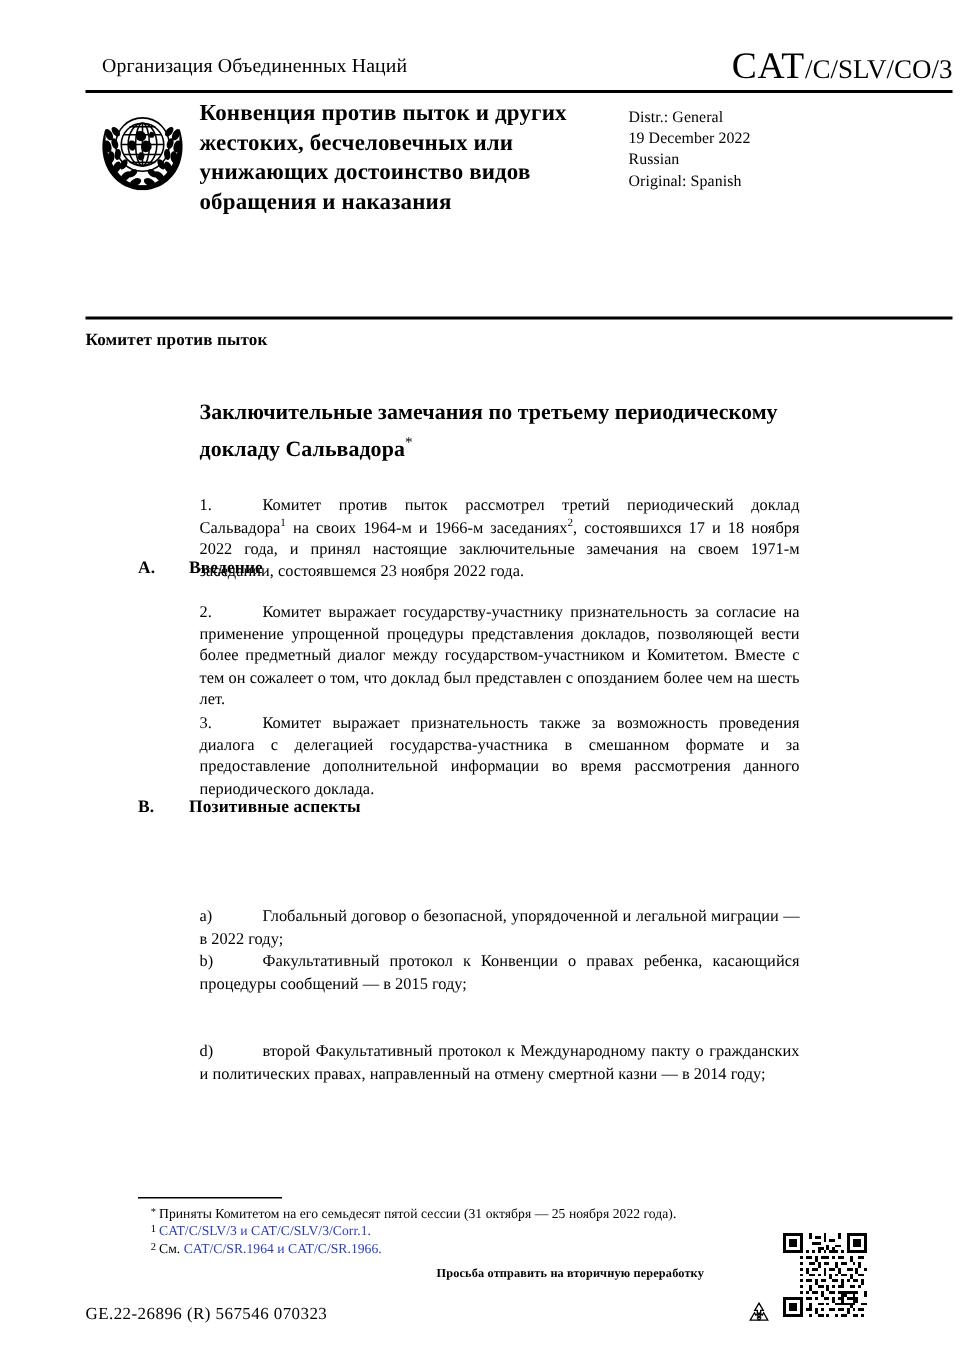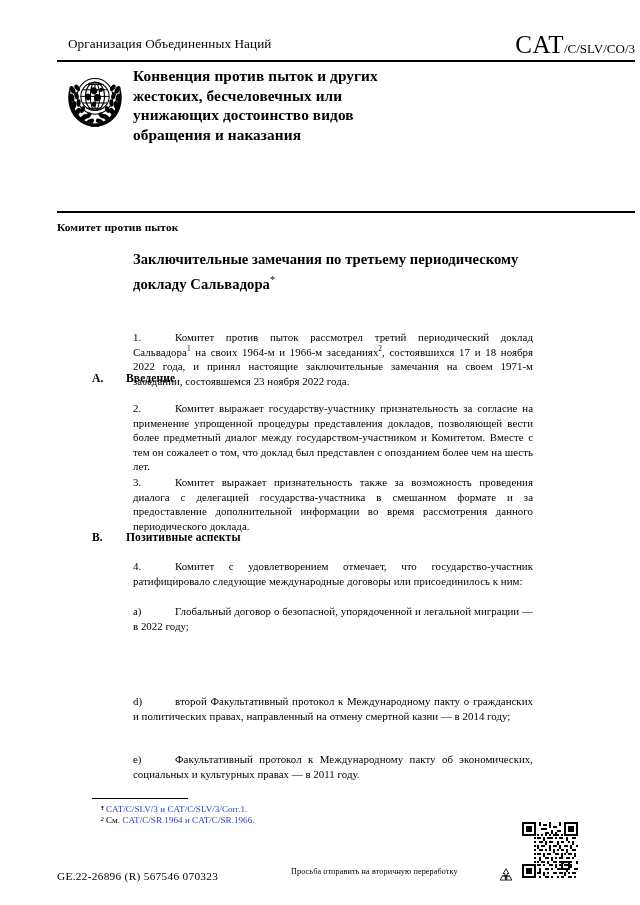--- a/index.html
+++ b/index.html
@@ -44,21 +44,21 @@
     right: 0;
     top: -5px;
     text-align: right;
     white-space: nowrap;
   }
   .cat-symbol .cat-main {
     font-size: 25px;
     letter-spacing: 0.5px;
   }
   .cat-symbol .cat-sub {
-    font-size: 13px;
+    font-size: 18px;
     letter-spacing: 0px;
   }
 
   .rule-top {
     position: absolute;
     left: 57px;
     top: 60px;
     width: 578px;
     height: 0;
     border-top: 2.1px solid #000;
@@ -107,21 +107,21 @@
     left: 57px;
     top: 221px;
     font-size: 11.4px;
     font-weight: bold;
     letter-spacing: 0.1px;
   }
 
   .doc-title {
     position: absolute;
     left: 133px;
-    top: 250px;
+    top: 266px;
     width: 400px;
     font-size: 14.6px;
     font-weight: bold;
     line-height: 19.8px;
     letter-spacing: 0.05px;
   }
   .doc-title .star {
     font-size: 10px;
     vertical-align: super;
     font-weight: normal;
@@ -205,23 +205,23 @@
     position: absolute;
     left: 57px;
     top: 870px;
     font-size: 11.3px;
     letter-spacing: 0.3px;
     white-space: nowrap;
   }
   .recycle-text {
     position: absolute;
     left: 291px;
-    top: 867px;
+    top: 844px;
     font-size: 8.2px;
-    font-weight: normal;
+    font-weight: bold;
     letter-spacing: 0.1px;
     white-space: nowrap;
   }
   .recycle-icon {
     position: absolute;
     left: 496px;
     top: 866px;
     width: 20px;
     height: 19px;
   }
@@ -305,20 +305,26 @@
         <ellipse cx="69" cy="60" rx="3.2" ry="5.6" transform="rotate(-30 69 60)"></ellipse>
         <ellipse cx="60" cy="69" rx="3.2" ry="5.4" transform="rotate(-52 60 69)"></ellipse>
       </g>
 
       <rect x="44" y="81" width="12" height="5" fill="#000"></rect>
     </svg>
   </div>
 
   <div class="conv-title">Конвенция против пыток и других жестоких, бесчеловечных или унижающих достоинство видов обращения и наказания</div>
 
+  <div class="distr-block">
+    <div>Distr.: General</div>
+    <div>19 December 2022</div>
+    <div>Russian</div>
+    <div>Original: Spanish</div>
+  </div>
 
   <div class="rule-mid"></div>
 
   <div class="committee">Комитет против пыток</div>
 
   <div class="doc-title">
     <span>Заключительные замечания по третьему периодическому докладу Сальвадора</span><span class="star">*</span>
   </div>
 
   <div class="para" style="left:133px; top:330px; width:400px;">
@@ -334,42 +340,39 @@
   </div>
 
   <div class="para" style="left:133px; top:475px; width:400px;">
     <span class="para-body"><span class="num">3.</span><span>Комитет выражает признательность также за возможность проведения диалога с делегацией государства-участника в смешанном формате и за предоставление дополнительной информации во время рассмотрения данного периодического доклада.</span></span>
   </div>
 
   <div class="sec-head" style="left:92px; top:531px;font-family:Liberation Serif, serif;">
     <span class="letter">B.</span><span>Позитивные аспекты</span>
   </div>
 
-  <div class="para" style="left:133px; top:559px; width:400px;">
-    <span class="para-body"><span class="num">4.</span><span>Комитет с удовлетворением отмечает, что государство-участник ратифицировало следующие международные договоры или присоединилось к ним:</span></span>
-  </div>
 
   <div class="para" style="left:133px; top:604px; width:400px;">
     <span class="para-body"><span class="num">a)</span><span>Глобальный договор о безопасной, упорядоченной и легальной миграции — в 2022 году;</span></span>
   </div>
 
+  <div class="para" style="left:133px; top:634px; width:400px;">
+    <span class="para-body"><span class="num">b)</span><span>Факультативный протокол к Конвенции о правах ребенка, касающийся процедуры сообщений — в 2015 году;</span></span>
+  </div>
 
 
   <div class="para" style="left:133px; top:694px; width:400px;">
     <span class="para-body"><span class="num">d)</span><span>второй Факультативный протокол к Международному пакту о гражданских и политических правах, направленный на отмену смертной казни — в 2014 году;</span></span>
   </div>
 
-  <div class="para" style="left:133px; top:752px; width:400px;">
-    <span class="para-body"><span class="num">e)</span><span>Факультативный протокол к Международному пакту об экономических, социальных и культурных правах — в 2011 году.</span></span>
-  </div>
 
   <div class="fn-rule"></div>
   <div class="fn-list">
     <div class="fn-row">
-      <span class="fn-mark sup">*</span>
+      <span class="fn-mark sup">*</span><span>Приняты Комитетом на его семьдесят пятой сессии (31 октября — 25 ноября 2022 года).</span>
     </div>
     <div class="fn-row">
       <span class="fn-mark sup">1</span><span></span><span class="fn-link">CAT/C/SLV/3 и CAT/C/SLV/3/Corr.1.</span>
     </div>
     <div class="fn-row">
       <span class="fn-mark sup">2</span><span>См. </span><span class="fn-link">CAT/C/SR.1964 и CAT/C/SR.1966.</span>
     </div>
   </div>
 
   <div class="ge-number">GE.22-26896  (R)  567546  070323</div>

